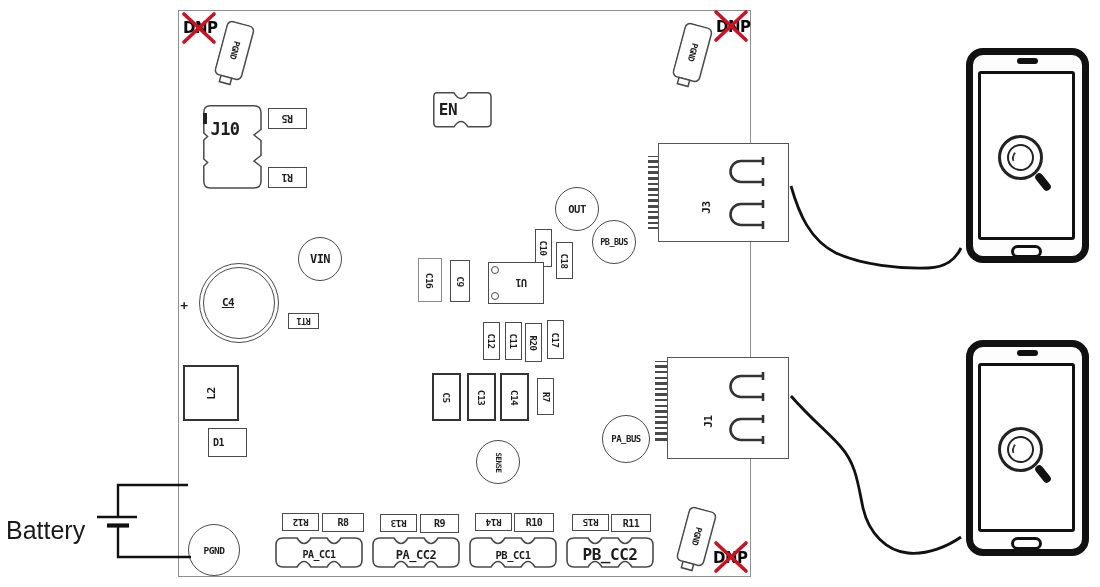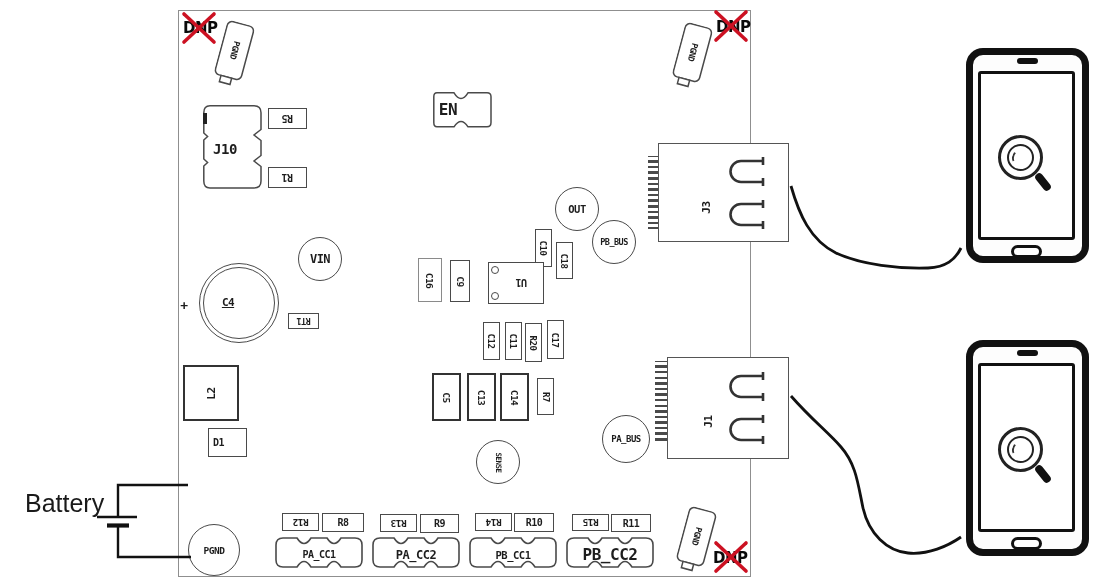--- a/index.html
+++ b/index.html
@@ -78,21 +78,21 @@
       <rect x="1" y="1" width="27" height="55" rx="5" fill="#fff" stroke="#4a4a4a" stroke-width="1.5"></rect>
       <rect x="8" y="56" width="11" height="6.5" fill="#fff" stroke="#4a4a4a" stroke-width="1.5"></rect>
     </svg>
     <span class="pg-label">PGND</span>
   </div>
 
   <svg class="abs" style="left:203px;top:105px;" width="59" height="84" viewBox="0 0 59 84">
     <path d="M7 0.8 H51 Q58 0.8 58 7.8 V24.5 L51 30 L58 35.5 V50.5 L51 56 L58 61.5 V76 Q58 83 51 83 H7 Q0.8 83 0.8 76 V61 L4.6 57.5 L0.8 54 V35 L4.6 31.5 L0.8 28 V7.8 Q0.8 0.8 7 0.8 Z" fill="#fff" stroke="#4a4a4a" stroke-width="1.5"></path>
     <rect x="0" y="8" width="4" height="11" fill="#222"></rect>
   </svg>
-  <div class="lbl" style="left:208px;top:140px;width:34px;height:17px;font-size:14px;">J10</div>
+  <div class="lbl" style="left:208px;top:120px;width:34px;height:17px;font-size:17px;">J10</div>
 
   <div class="box" style="left:268px;top:108px;width:37px;height:19px;">
     <span class="r180">R5</span>
   </div>
   <div class="box" style="left:268px;top:167px;width:37px;height:19px;">
     <span class="r180">R1</span>
   </div>
 
   <svg class="abs" style="left:433px;top:92px;" width="59" height="36" viewBox="0 0 59 36">
     <path d="M4 0.8 H21 Q28 12 35 0.8 H54 Q58 0.8 58 4.8 V30.5 Q58 34.8 54 34.8 H35 Q28 24 21 34.8 H4 Q0.8 34.8 0.8 30.5 V4.8 Q0.8 0.8 4 0.8 Z" fill="#fff" stroke="#4a4a4a" stroke-width="1.5"></path>
@@ -129,21 +129,21 @@
   </div>
 
   <div class="box" style="left:208px;top:428px;width:39px;height:29px;justify-content:flex-start;padding-left:4px;box-sizing:border-box;">
     <span>D1</span>
   </div>
 
   <div class="box pad" style="left:188px;top:524px;width:50px;height:50px;border-width:1.7px;font-size:9.5px;">
     <span>PGND</span>
   </div>
 
-  <div class="battery-label" style="left:6px;top:489px;margin-left:19px;">Battery</div>
+  <div class="battery-label" style="left:6px;top:516px;">Battery</div>
   <svg class="abs" style="left:95px;top:480px;" width="100" height="85" viewBox="0 0 100 85">
     <path d="M23 37 V5 H93" fill="none" stroke="#111" stroke-width="2.4"></path>
     <line x1="2" y1="37" x2="42" y2="37" stroke="#111" stroke-width="2.4"></line>
     <line x1="12" y1="45.5" x2="34" y2="45.5" stroke="#111" stroke-width="4.2"></line>
     <path d="M23 45.5 V77 H96" fill="none" stroke="#111" stroke-width="2.4"></path>
   </svg>
 
   <div class="box" style="left:418px;top:258px;width:22px;height:42px;border-color:#8a8a8a;font-size:9.5px;">
     <span class="r90">C16</span>
   </div>

